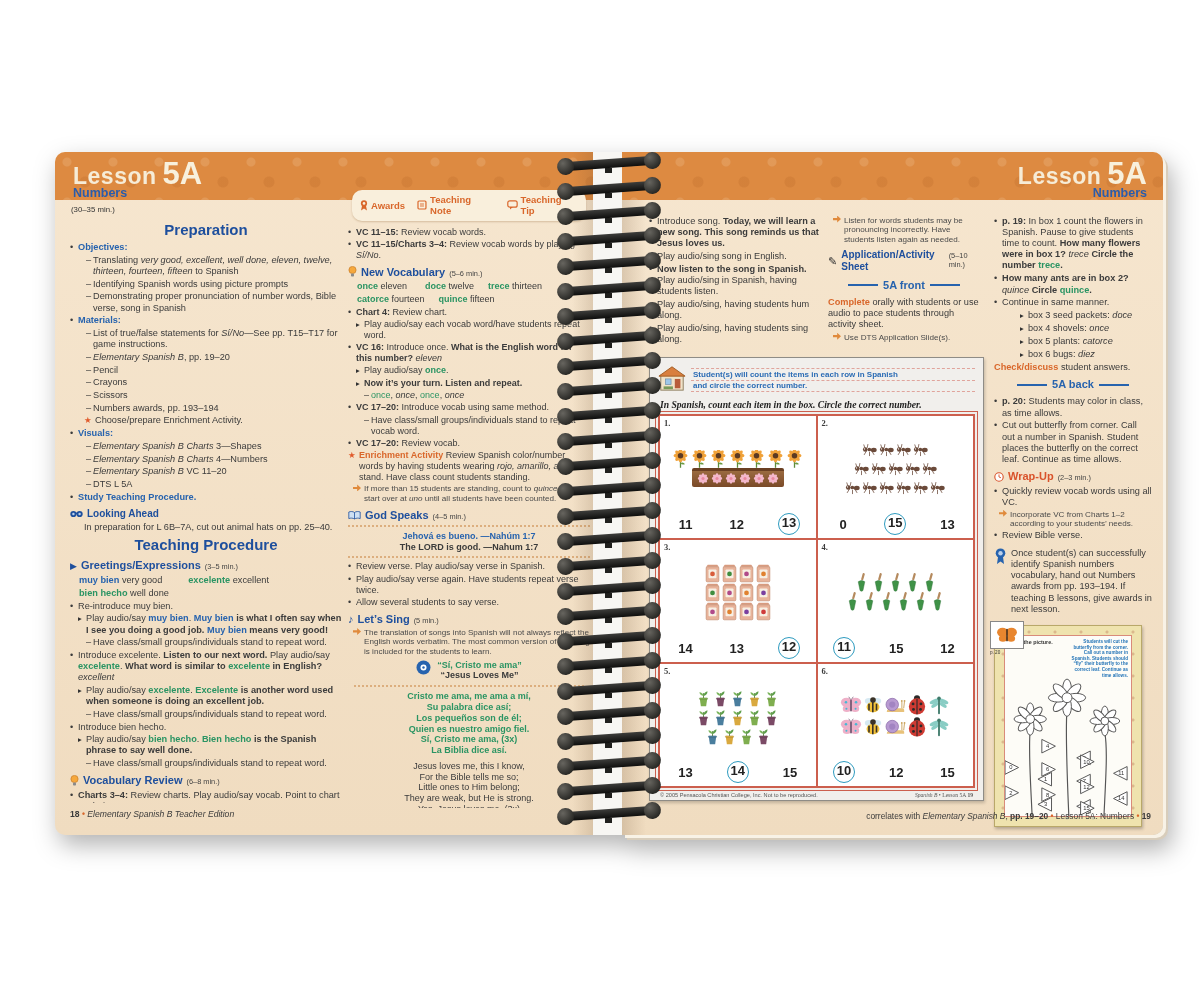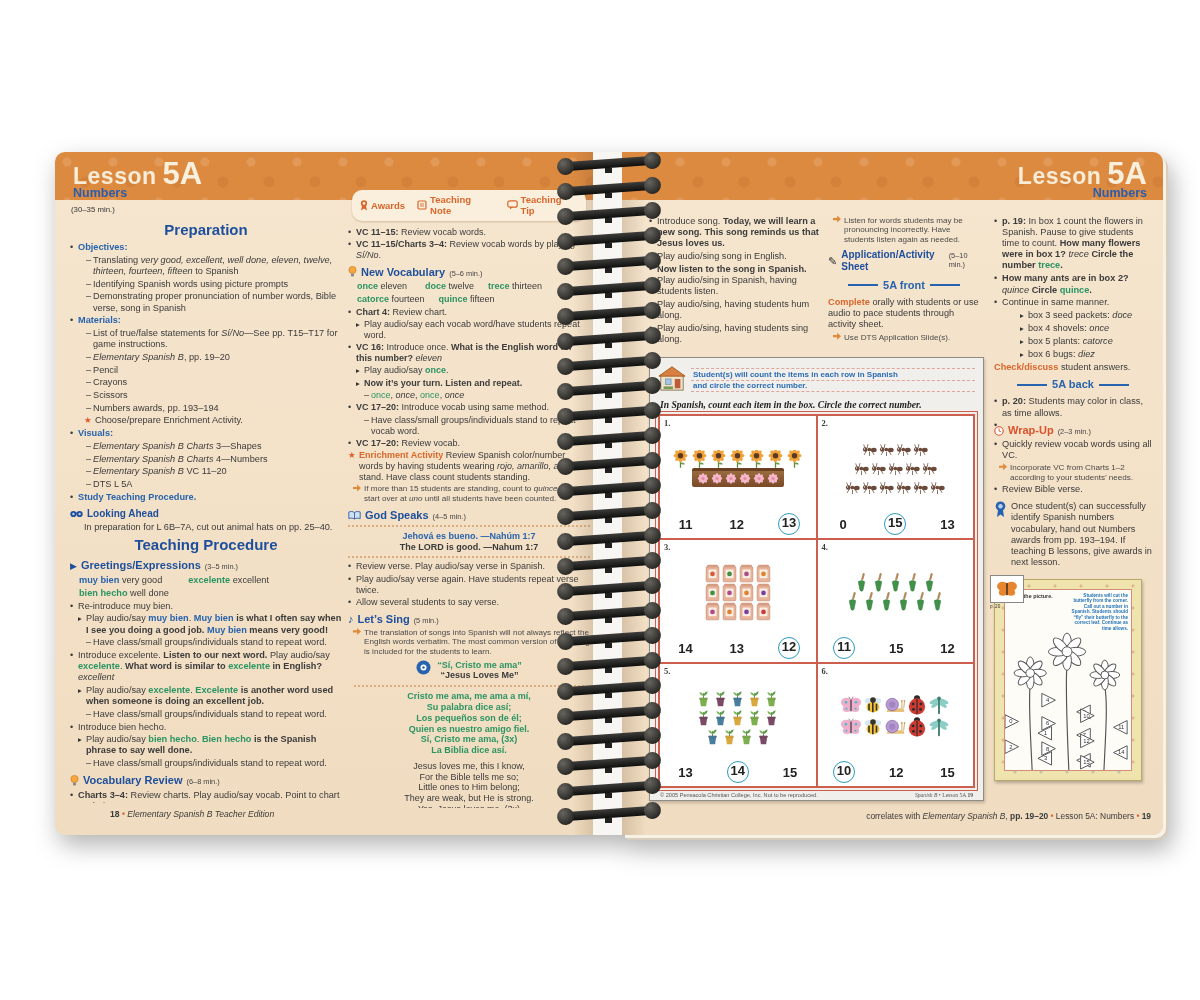--- a/index.html
+++ b/index.html
@@ -40,21 +40,21 @@
   .band .band-sub{color:#2a5cab;font-size:12.5px;font-weight:bold;margin-top:-6px;}
   .leftband-pad{left:18px;}
   .rightband-pad{right:16px;text-align:right;}
 
   .duration{position:absolute;left:16px;top:53px;font-size:7.8px;color:#333;}
 
   
   .col1{position:absolute;left:15px;top:66px;width:272px;height:585px;overflow:hidden;font-size:9.2px;line-height:1.21;}
   .col2{position:absolute;left:293px;top:38px;width:242px;height:618px;overflow:hidden;font-size:9px;line-height:1.2;}
   .coltitle{font-size:15px;font-weight:bold;color:#1e4f9d;text-align:center;margin:3px 0 3px;}
-  .pfooter{position:absolute;left:15px;bottom:16px;font-size:8.6px;margin-left:40px;}
+  .pfooter{position:absolute;left:15px;bottom:16px;font-size:8.6px;}
   .rfooter{position:absolute;right:12px;bottom:14px;font-size:8.4px;text-align:right;}
 
   
   .li{position:relative;margin:1.6px 0;}
   .li>.mk{position:absolute;left:0;top:0;}
   .b1{padding-left:8px;}
   .b2{margin-left:8px;padding-left:8px;}
   .b2 .mk,.b2i .mk{font-size:7.5px;top:1px;color:#333;}
   .b2i{margin-left:26px;padding-left:8px;}
   .b3{margin-left:16px;padding-left:7px;}
@@ -1201,21 +1201,21 @@
             <div class="li b2i"><span class="mk ">▸</span><span>box 6 bugs: </span><span class="i">diez</span></div>
           </div>
         <div class="li pl"><span class="o">Check/discuss</span><span> student answers.</span></div>
         <div class="divider">
             <span class="dl"></span>
             <span class="divtext">5A back</span>
             <span class="dl"></span>
           </div>
         <div>
             <div class="li b1"><span class="mk ">•</span><span class="b">p. 20:</span><span> Students may color in class, as time allows.</span></div>
-            <div class="li b1"><span class="mk ">•</span></div>
+            <div class="li b1"><span class="mk ">•</span><span>Cut out butterfly from corner. Call out a number in Spanish. Student places the butterfly on the correct leaf. Continue as time allows.</span></div>
           </div>
         <div class="sect orange">
           <span class="sicon"><svg width="10" height="10" viewBox="0 0 10 10">
                 <circle cx="5" cy="5" r="4.2" fill="#fff" stroke="#d9532b" stroke-width="1.1"></circle>
                 <path d="M5 5 L5 2.4 M5 5 L7 5.8" stroke="#d9532b" stroke-width="0.9"></path>
               </svg></span>
           <span class="sname">Wrap-Up</span>
           <span class="smin">(2–3 min.)</span>
         </div>
         <div>

